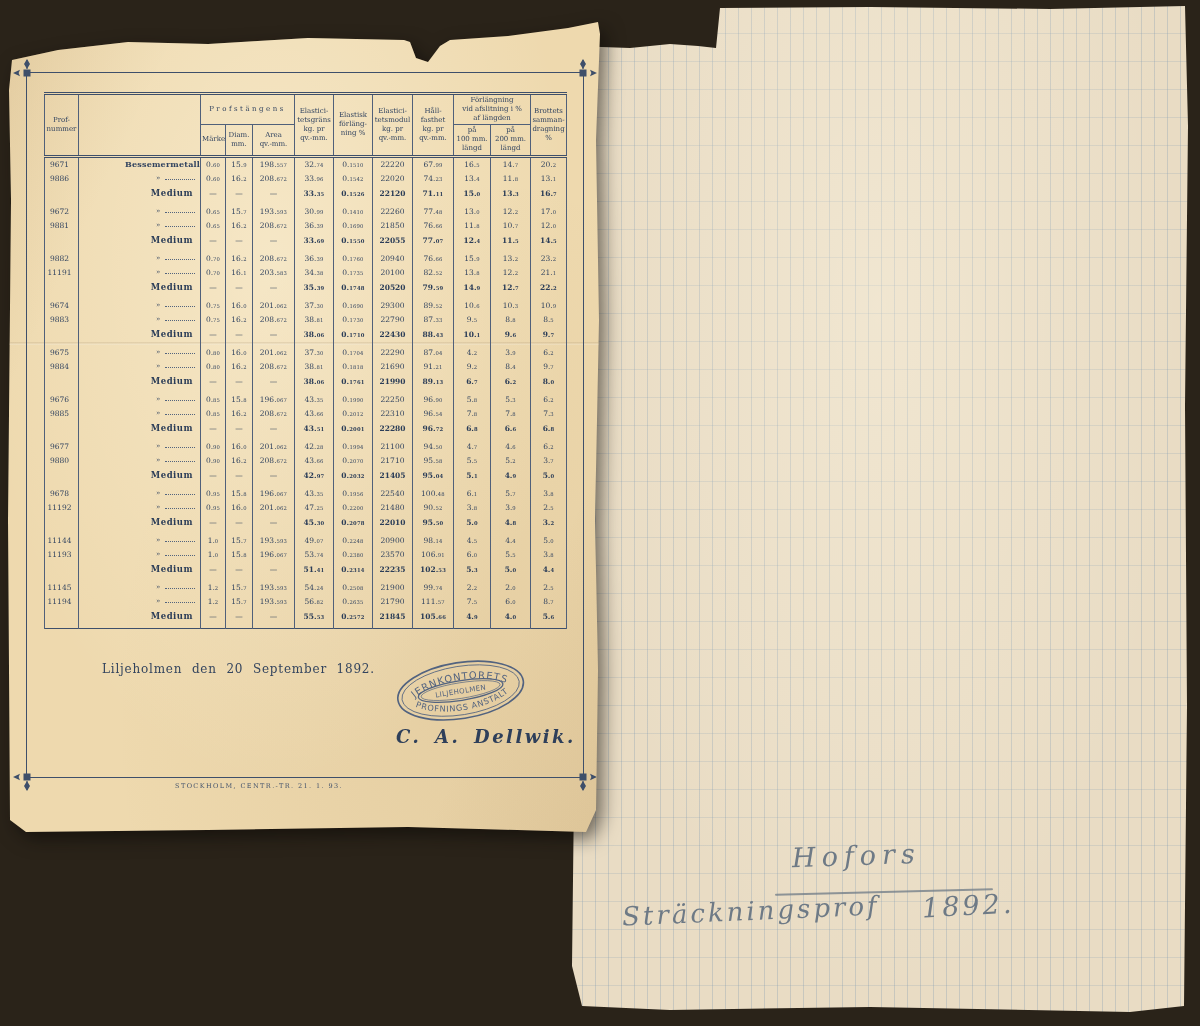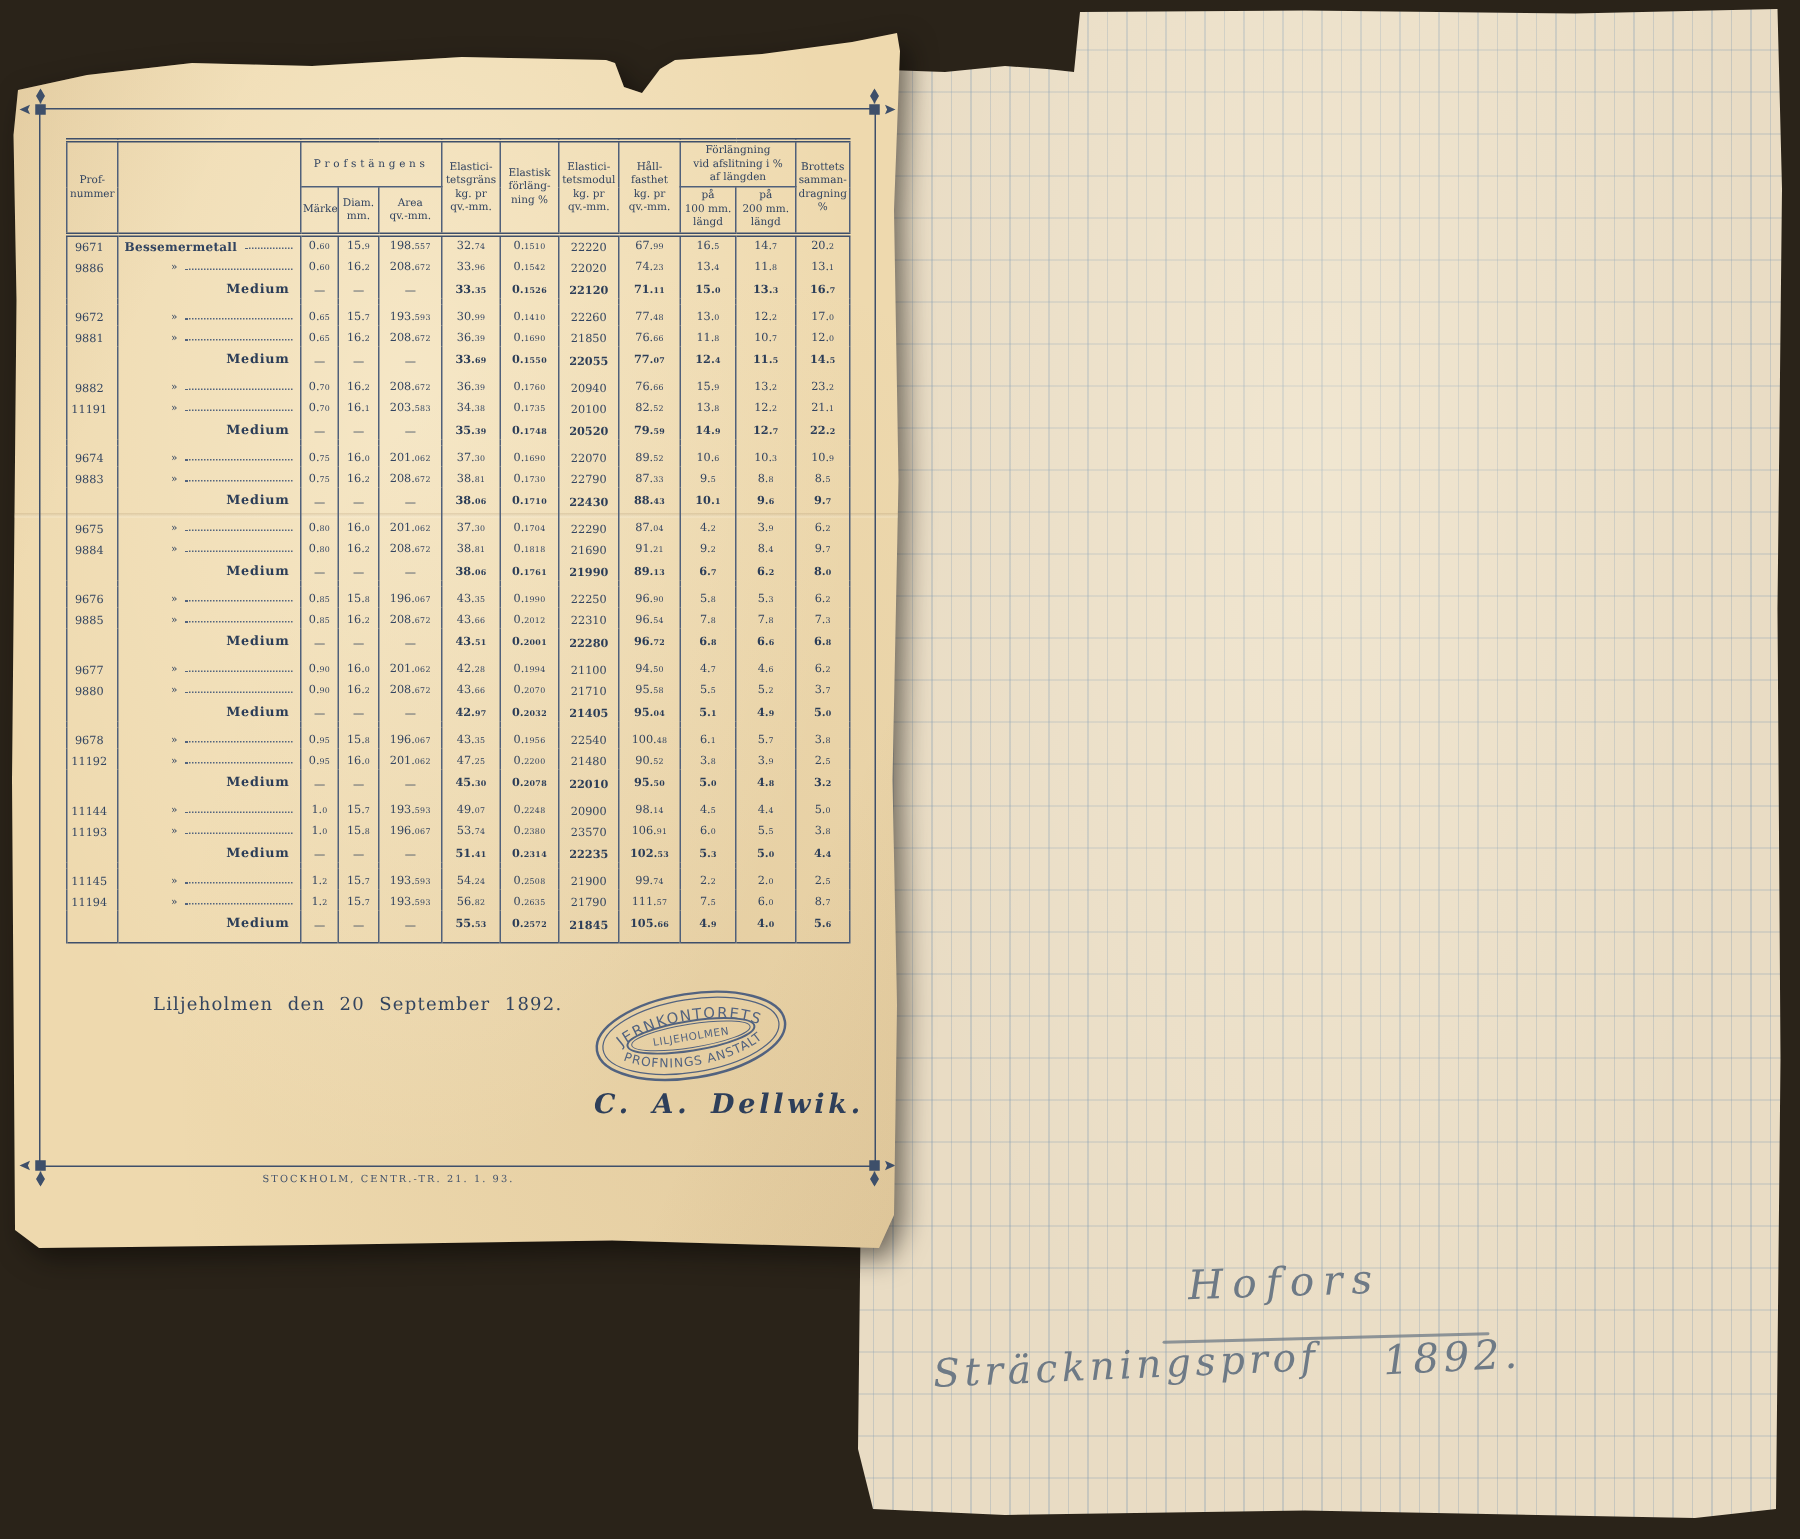--- a/index.html
+++ b/index.html
@@ -71,21 +71,21 @@
     text-align:center; vertical-align:bottom; padding:0 1px 2px; font-size:7.5px; line-height:1;
   }
   .data-row td{ height:14px; }
   .medium-row td{ height:15px; font-weight:700; font-size:8.5px; color:#2b3d58; }
   .medium-row td.c-dash{ font-weight:400; font-size:7.5px; }
   .spacer-row td{ height:4px; }
   .pad-row td{ height:6px; }
   .fr{ font-size:0.70em; letter-spacing:0.2px; }
   .c-no{ text-align:right; padding-right:5px !important; font-size:7.5px; }
   .c-name{ text-align:left !important; }
-  .namewrap{ display:flex; align-items:flex-end; width:100%; }
+  .namewrap{ display:flex; align-items:flex-end; width:100%;padding-left:42px; }
   .mat{ font-weight:700; font-size:8px; padding-left:3px; letter-spacing:0.2px; }
   .ditto{ margin-left:34px; font-size:7px; }
   .leader{ flex:1; border-bottom:1px dotted #53647e; margin:0 4px 2px 5px; height:1px; }
   .medium-label{ margin-left:auto; padding-right:6px; font-weight:700;
     font-size:8.5px; letter-spacing:0.5px; }
 
   
   .date-line{ position:absolute; left:94px; top:642px; font-size:12px;
     letter-spacing:0.8px; word-spacing:5px; color:#33445e; }
   .stamp{ position:absolute; left:383px; top:634px; width:140px; height:78px;
@@ -411,21 +411,21 @@
               <div class="namewrap">
                 <span class="ditto">»</span>
                 <span class="leader"></span>
               </div>
             </td>
             <td>0.<span class="fr">75</span></td>
             <td>16.<span class="fr">0</span></td>
             <td>201.<span class="fr">062</span></td>
             <td>37.<span class="fr">30</span></td>
             <td>0.<span class="fr">1690</span></td>
-            <td>22070</td>
+            <td>29300</td>
             <td>89.<span class="fr">52</span></td>
             <td>10.<span class="fr">6</span></td>
             <td>10.<span class="fr">3</span></td>
             <td>10.<span class="fr">9</span></td>
           </tr>
           <tr class="data-row">
             <td class="c-no">9883</td>
             <td class="c-name">
               <div class="namewrap">
                 <span class="ditto">»</span>

